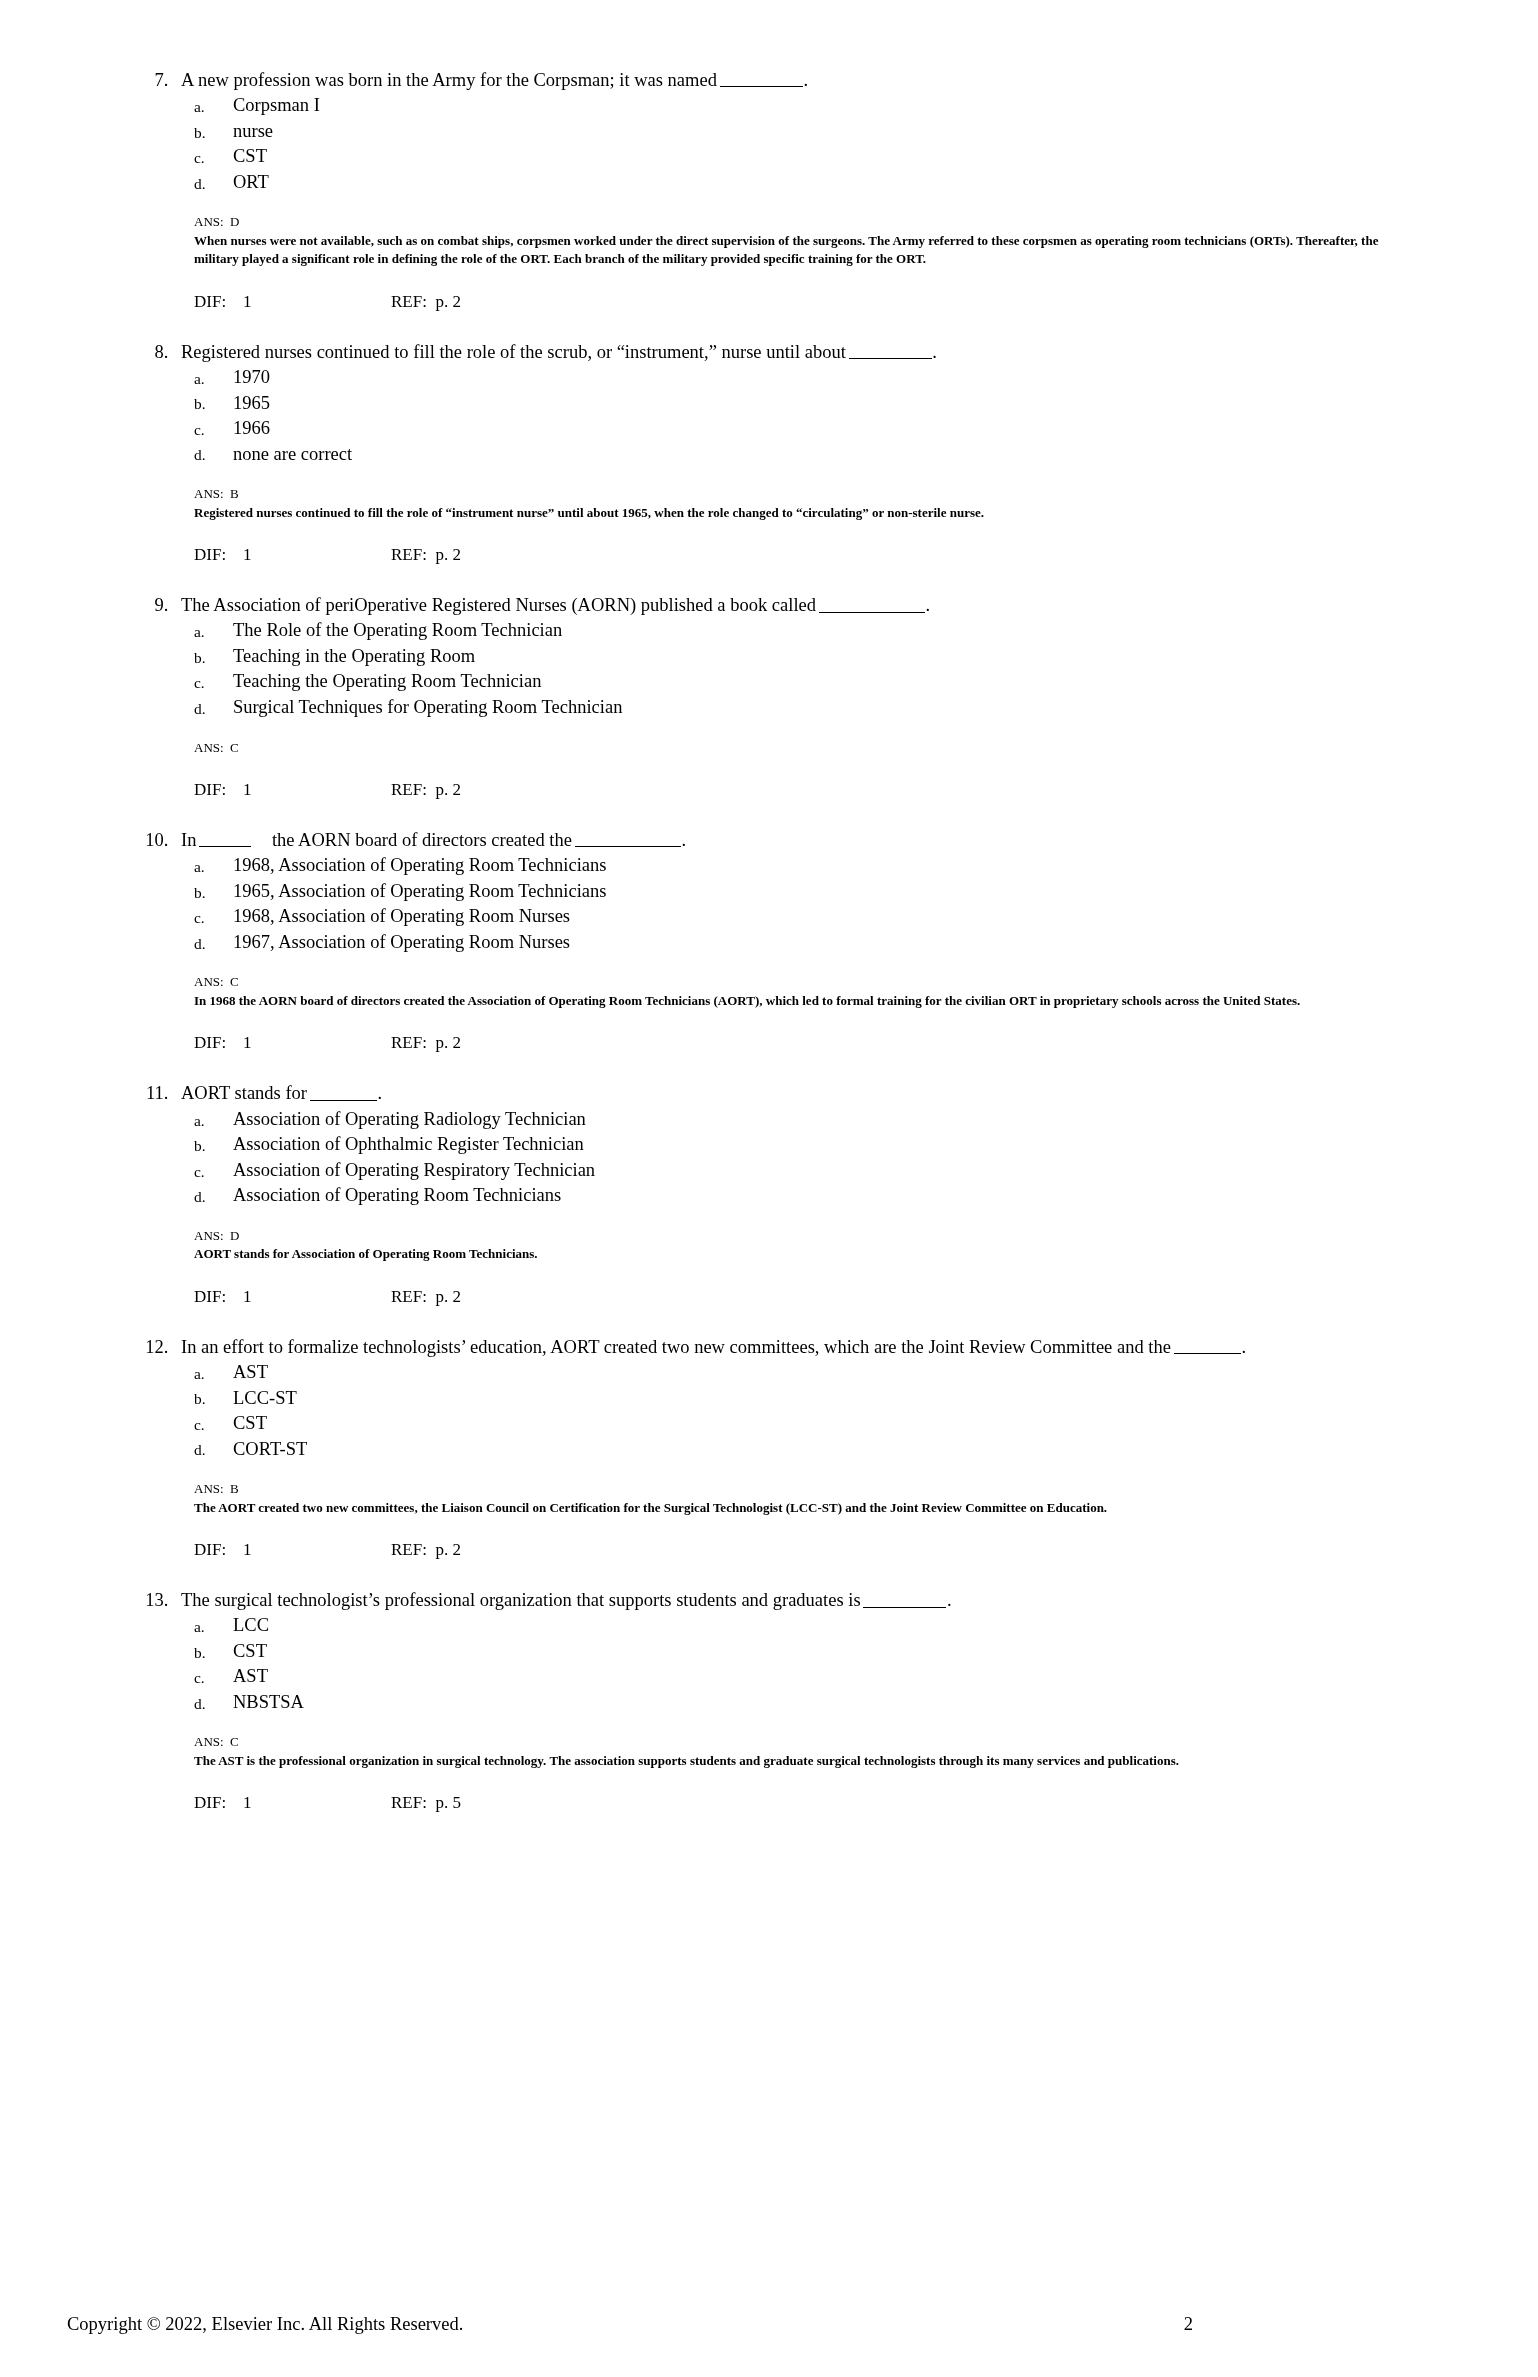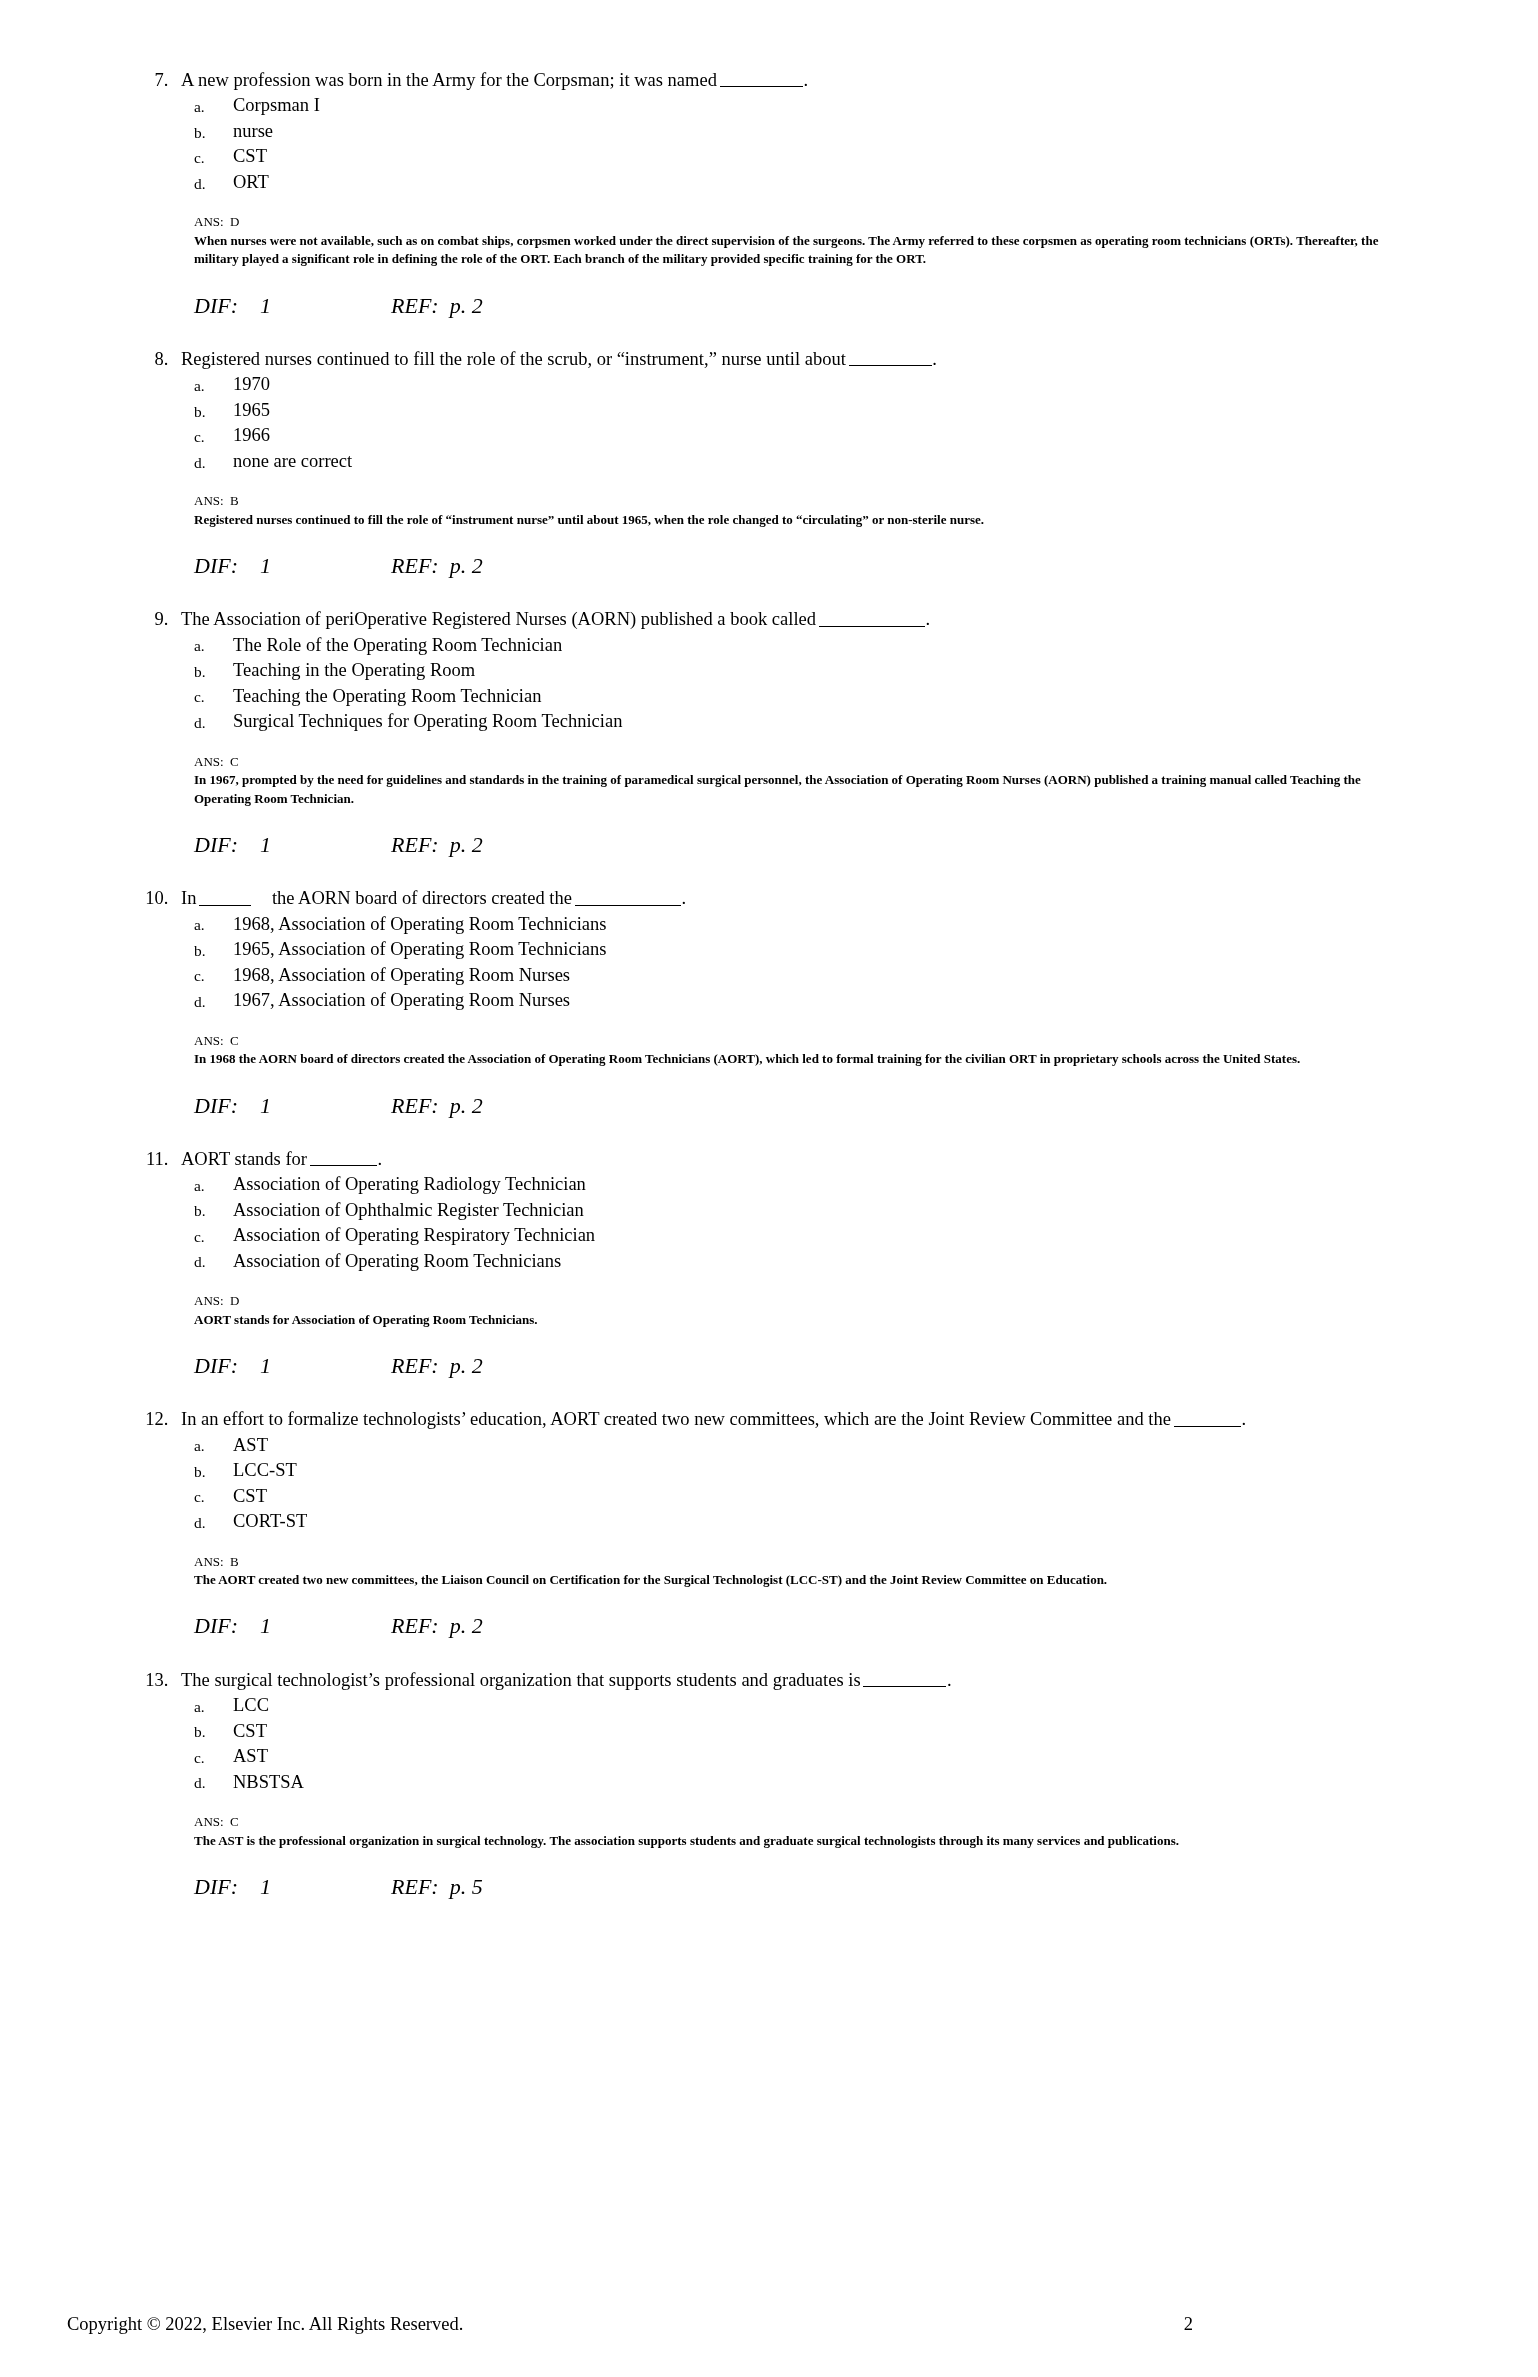--- a/index.html
+++ b/index.html
@@ -90,23 +90,22 @@
     white-space: pre;
   }
   .rationale {
     margin: 0;
     font-weight: bold;
   }
   .meta-row {
     display: flex;
     padding-left: 56px;
     margin-top: 21px;
-    font-size: 22px;
+    font-size: 17px;
     line-height: 1.42;
-    font-style: italic;
   }
   .meta-dif {
     width: 197px;
     min-width: 197px;
     white-space: pre;
   }
   .meta-ref {
     white-space: pre;
   }
 
@@ -213,21 +212,20 @@
             <span class="opt-letter">c.</span>
             <span class="opt-text">Teaching the Operating Room Technician</span>
           </li>
           <li class="option">
             <span class="opt-letter">d.</span>
             <span class="opt-text">Surgical Techniques for Operating Room Technician</span>
           </li>
         </ul>
         <div class="answer-block">
           <div class="ans-line">ANS:  C</div>
-          <p class="rationale">In 1967, prompted by the need for guidelines and standards in the training of paramedical surgical personnel, the Association of Operating Room Nurses (AORN) published a training manual called Teaching the Operating Room Technician.</p>
         </div>
         <div class="meta-row">
           <span class="meta-dif">DIF:    1</span>
           <span class="meta-ref">REF:  p. 2</span>
         </div>
       </div>
       <div class="question">
         <div class="q-stem">
           <div class="q-num">10.</div>
           <div class="q-text"><span>In</span><span class="blank b-sm"></span><span style="margin-left: 20px;">the AORN board of directors created the</span><span class="blank b-xl"></span><span>.</span></div>

